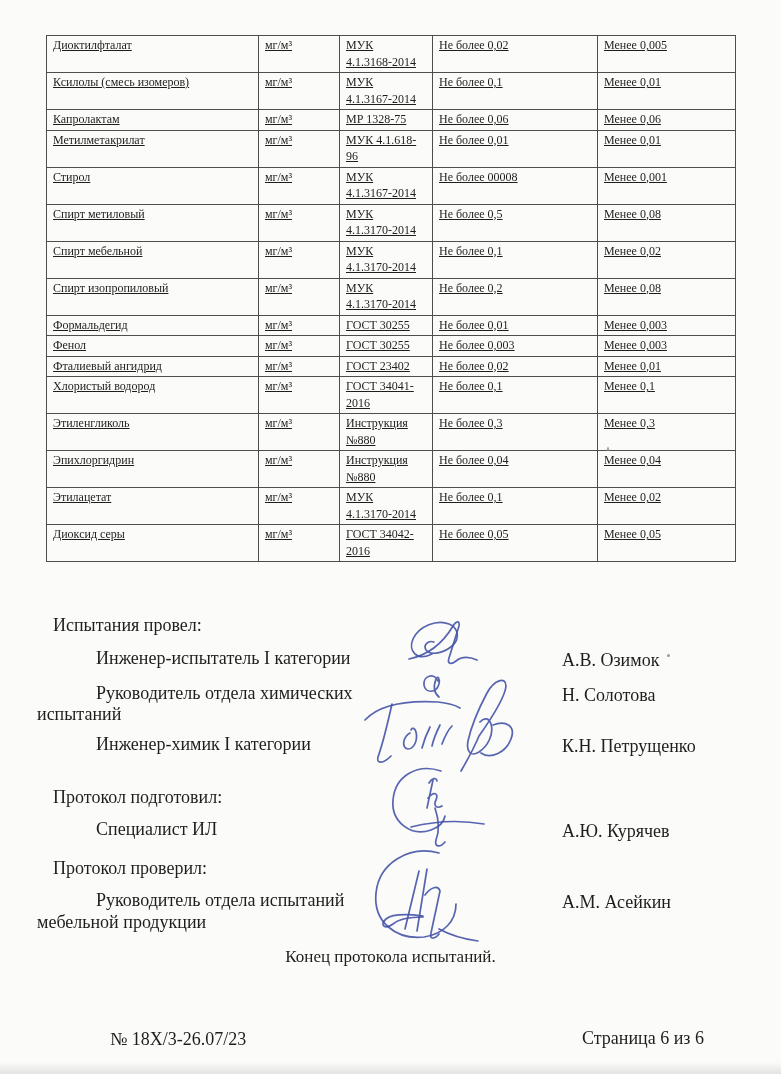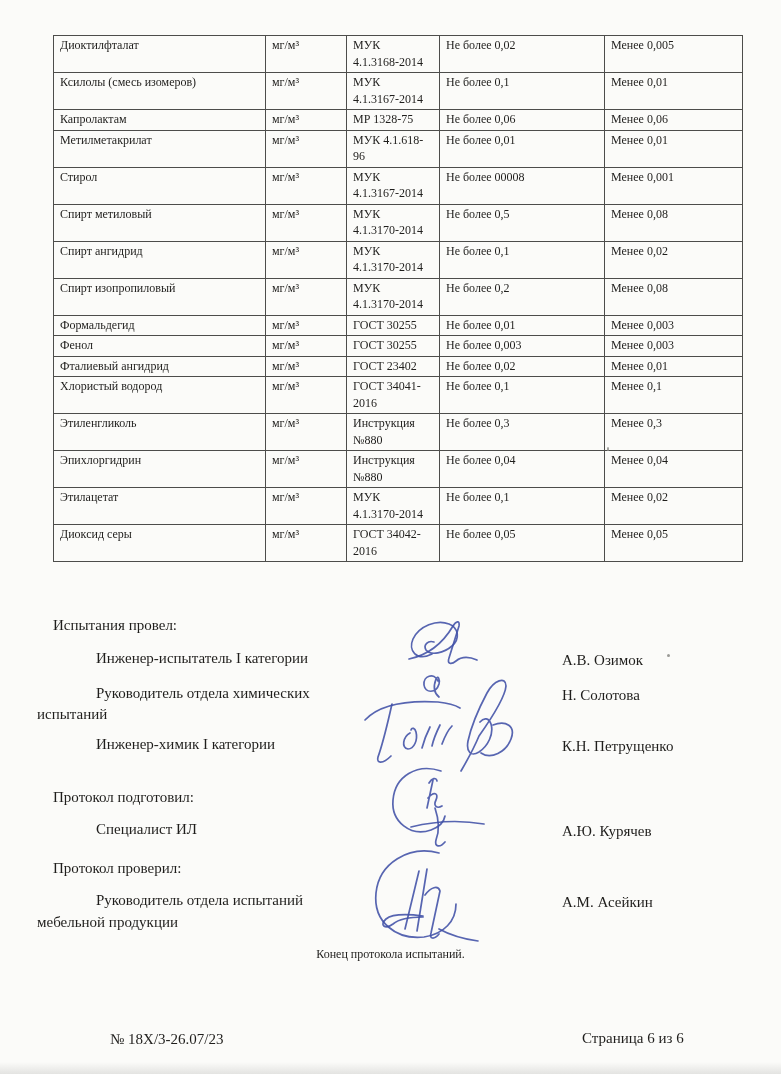--- a/index.html
+++ b/index.html
@@ -8,42 +8,43 @@
     background: #fbfbf9;
     font-family: "Liberation Serif", serif;
     color: #1f1e1c;
     position: relative;
     overflow: hidden;
   }
   .page { position: absolute; inset: 0; }
 
   
   table.results {
-    position: absolute; left: 53px; top: 35px;
+    position: absolute; left: 46px; top: 35px;
     width: 689px;
     border-collapse: collapse;
     table-layout: fixed;
+    text-decoration: underline;
   }
   table.results td {
     border: 1px solid #4d4d4b;
     font-size: 12px;
     line-height: 16.5px;
     padding: 1px 6px 2px 6px;
     vertical-align: top;
     overflow: hidden;
   }
   td.method { white-space: pre-line; margin-left: 40px; }
 
   
-  .abs { position: absolute; font-size: 15px; line-height: 15px; white-space: nowrap; text-align: center; }
+  .abs { position: absolute; font-size: 18px; line-height: 15px; white-space: nowrap; text-align: center; }
   .heading { }
   .sig-svg { position: absolute; overflow: visible; }
   .sig-svg path { fill: none; stroke-width: 1.7; stroke-linecap: round; stroke-linejoin: round; opacity: 0.88; }
 
-  .end-note { position: absolute; left: 0; width: 781px; text-align: center; font-size: 12px; }
+  .end-note { position: absolute; left: 0; width: 781px; text-align: center; font-size: 17px; }
 
   .speck { position: absolute; background: #9a9a96; border-radius: 50%; }
 
   .scan-bottom {
     position: absolute; left: 0; right: 0; bottom: 0; height: 12px;
     background: linear-gradient(to bottom, rgba(0,0,0,0), rgba(120,120,118,0.18));
   }
 </style>
 </head>
 <body>
@@ -100,21 +101,21 @@
       </tr>
         <tr>
         <td class="substance">Спирт метиловый</td>
         <td class="unit">мг/м³</td>
         <td class="method">МУК
 4.1.3170-2014</td>
         <td class="limit">Не более 0,5</td>
         <td class="result">Менее 0,08</td>
       </tr>
         <tr>
-        <td class="substance">Спирт ангидрид</td>
+        <td class="substance">Спирт мебельной</td>
         <td class="unit">мг/м³</td>
         <td class="method">МУК
 4.1.3170-2014</td>
         <td class="limit">Не более 0,1</td>
         <td class="result">Менее 0,02</td>
       </tr>
         <tr>
         <td class="substance">Спирт изопропиловый</td>
         <td class="unit">мг/м³</td>
         <td class="method">МУК

